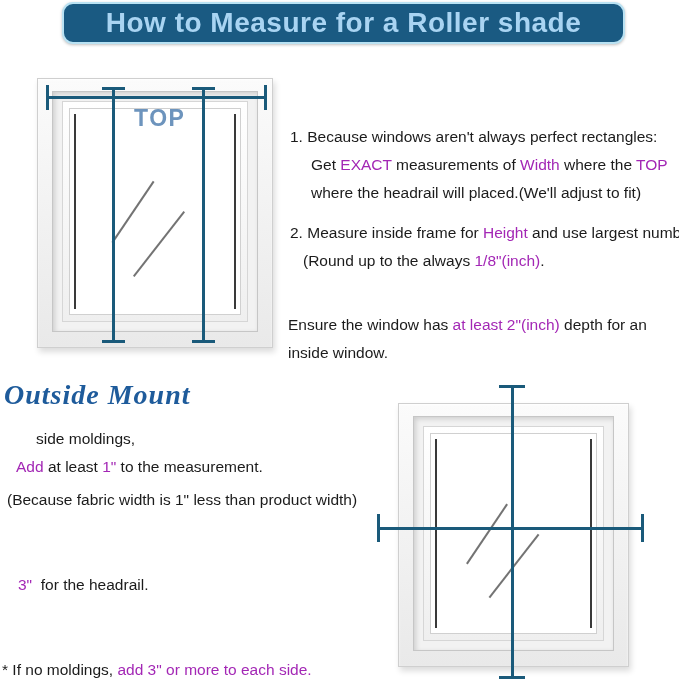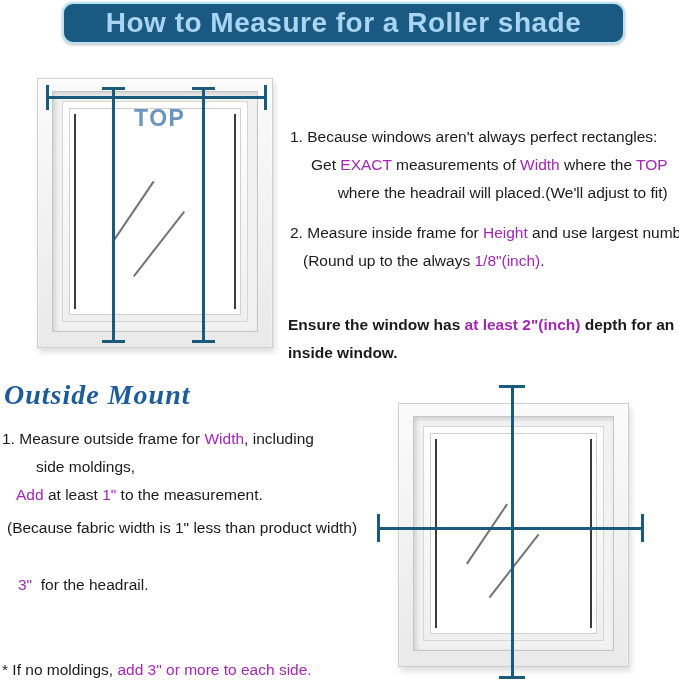--- a/index.html
+++ b/index.html
@@ -76,34 +76,33 @@
   <div class="ml" style="left:102px;top:87px;width:23px;height:3px;"></div>
   <div class="ml" style="left:102px;top:340px;width:23px;height:3px;"></div>
 
   <div class="ml" style="left:202px;top:88px;width:3px;height:254px;"></div>
   <div class="ml" style="left:192px;top:87px;width:23px;height:3px;"></div>
   <div class="ml" style="left:192px;top:340px;width:23px;height:3px;"></div>
 
   <div class="tb" style="left:290px;top:106px;margin-top:17px;">
       <div class="line"><span>1. Because windows aren't always perfect rectangles:</span></div>
       <div class="line" style="margin-left: 21px;"><span>Get </span><span class="violet">EXACT</span><span> measurements of </span><span class="violet">Width</span><span> where the </span><span class="violet">TOP</span></div>
-      <div class="line" style="margin-left: 21px; text-align: right;"><span>where the headrail will placed.(We'll adjust to fit)</span></div>
+      <div class="line" style="margin-left: 21px;"><span>where the headrail will placed.(We'll adjust to fit)</span></div>
     </div>
   <div class="tb" style="left:290px;top:219px;">
       <div class="line"><span>2. Measure inside frame for </span><span class="violet">Height</span><span> and use largest number</span></div>
       <div class="line" style="margin-left: 13px;"><span>(Round up to the always </span><span class="violet">1/8"(inch)</span><span>.</span></div>
     </div>
-  <div class="tb" style="left:288px;top:311px;font-weight:bold;">
+  <div class="tb" style="left:288px;top:311px;">
       <div class="line"><span>Ensure the window has </span><span class="violet">at least 2"(inch)</span><span> depth for an</span></div>
       <div class="line"><span>inside window.</span></div>
     </div>
 
   <div class="mount-heading" style="left:4px;top:379px;">Outside Mount</div>
   <div class="tb" style="left:2px;top:425px;">
-      <div class="line"><span>1. Measure outside frame for </span><span class="violet">Width</span><span>, including</span></div>
       <div class="line" style="margin-left: 34px;"><span>side moldings,</span></div>
       <div class="line" style="margin-left: 14px;"><span class="violet">Add</span><span> at least </span><span class="violet">1"</span><span> to the measurement.</span></div>
       <div class="line" style="margin-left: 5px; margin-top: 5px;"><span>(Because fabric width is 1" less than product width)</span></div>
     </div>
   <div class="tb" style="left:2px;top:571px;">
       <div class="line" style="margin-left: 16px;"><span class="violet">3"</span><span>&nbsp; for the headrail.</span></div>
     </div>
   <div class="tb" style="left:2px;top:656px;">
       <div class="line"><span>* If no moldings, </span><span class="violet">add 3" or more to each side.</span></div>
     </div>

